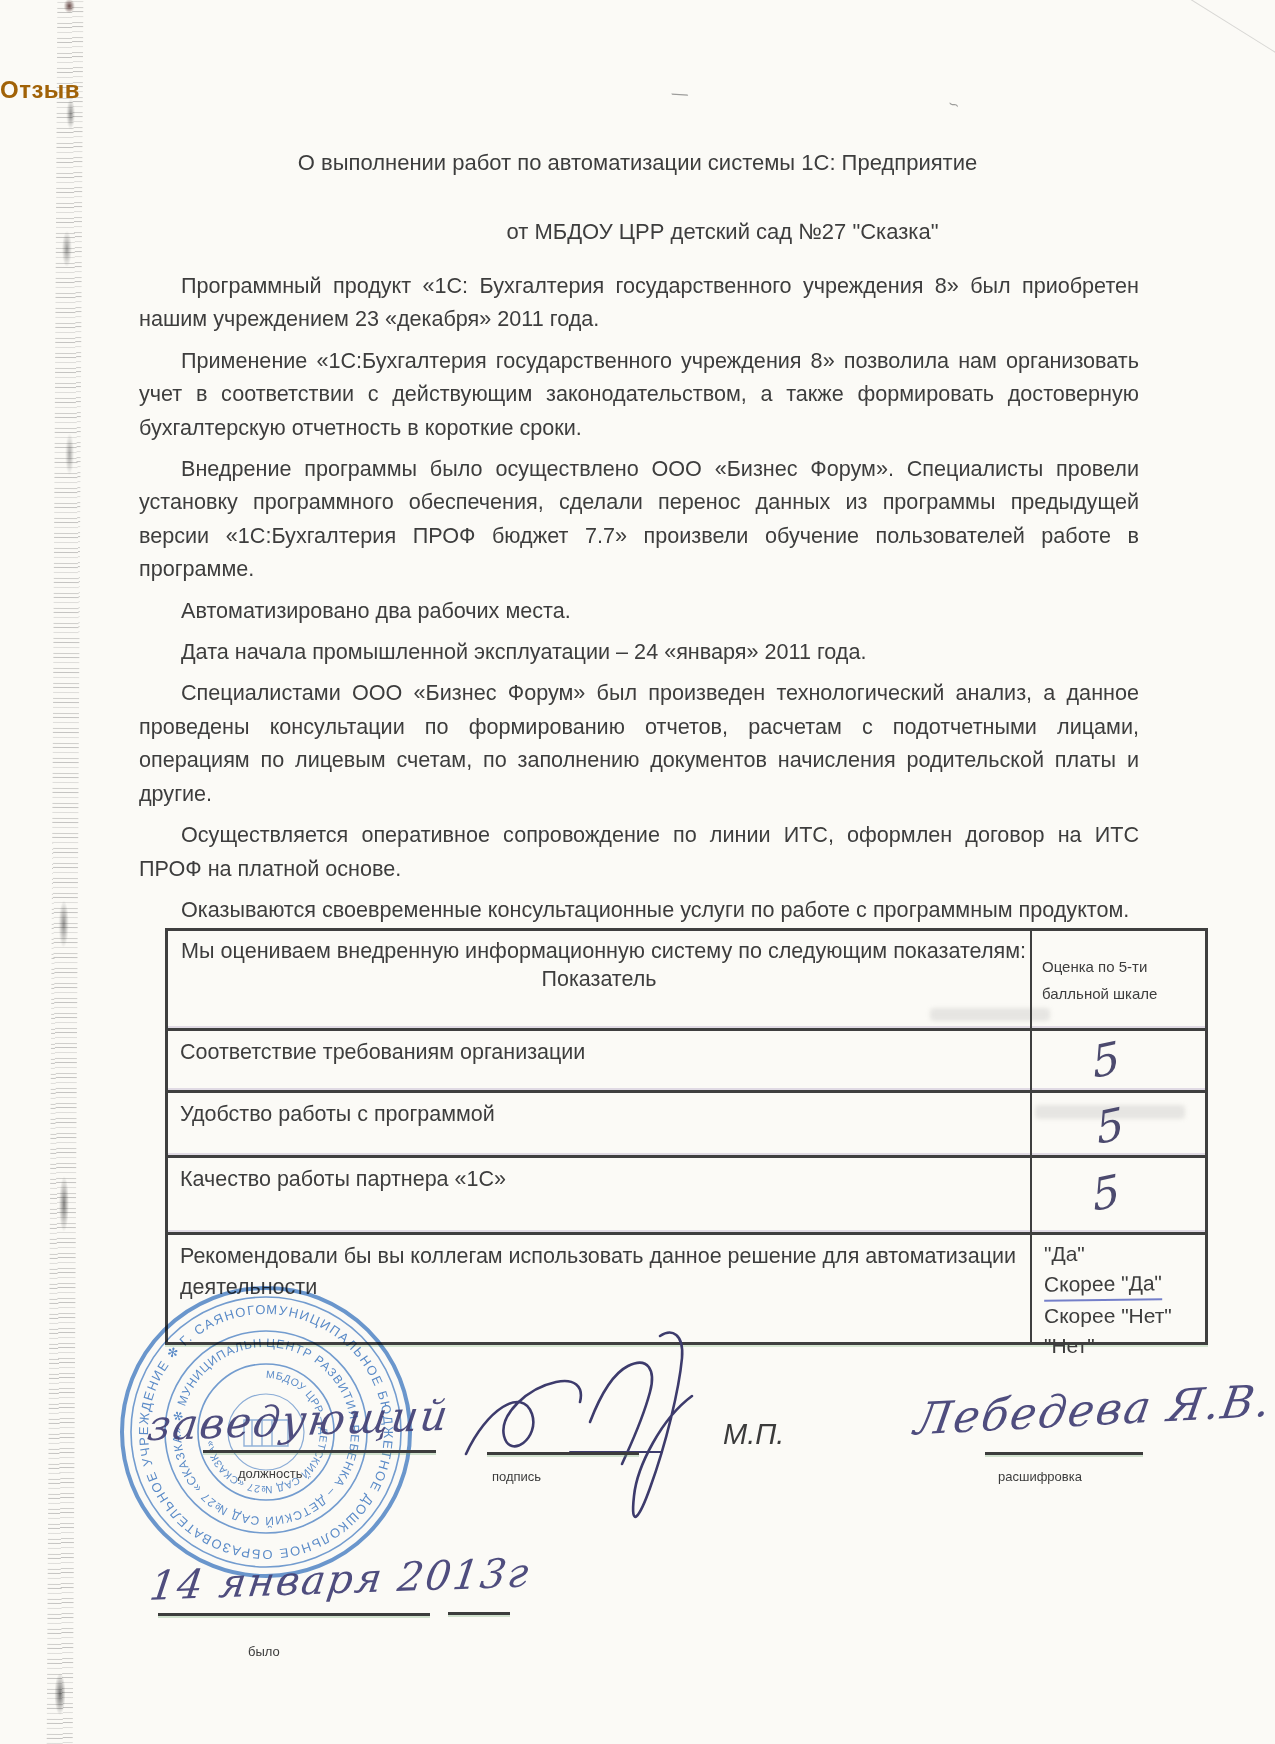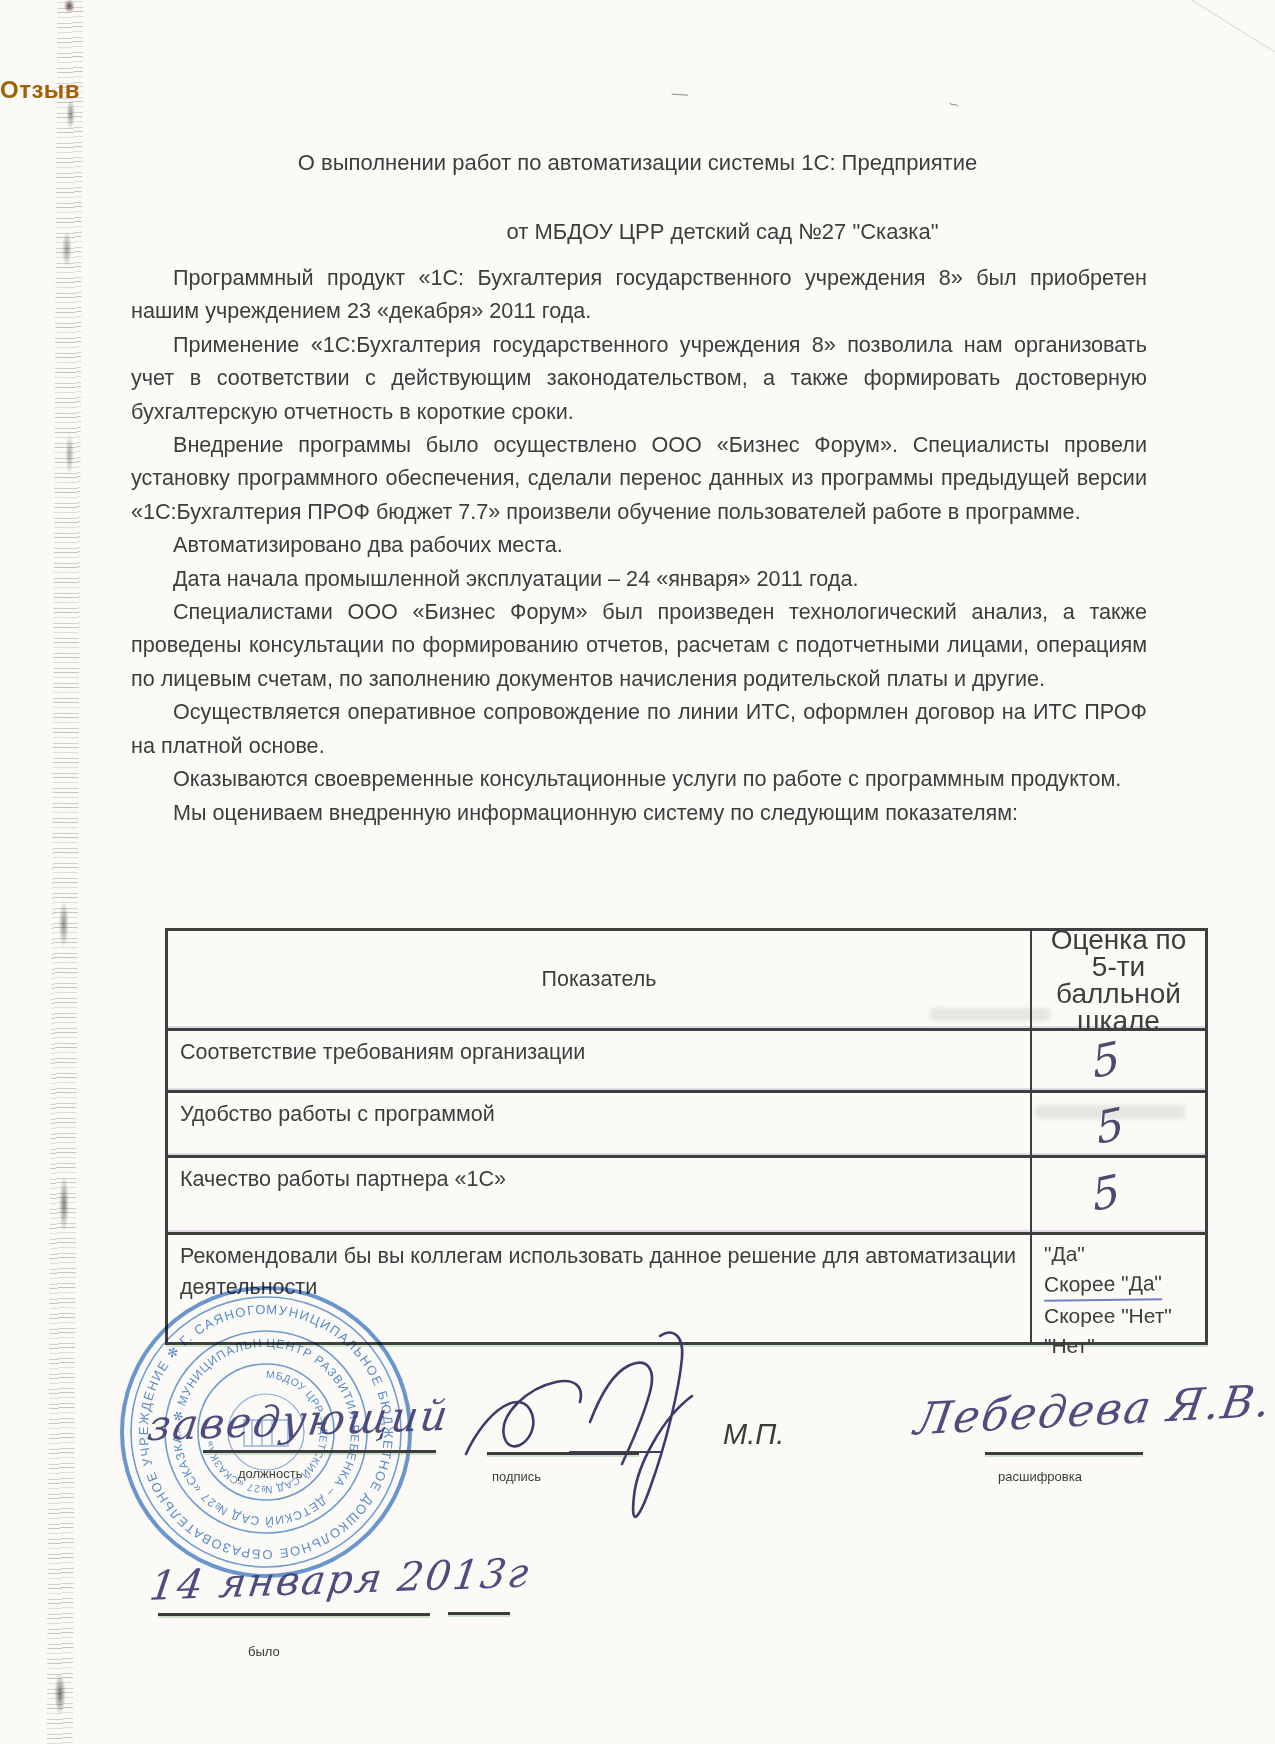--- a/index.html
+++ b/index.html
@@ -31,33 +31,33 @@
     background:rgba(150,150,150,.35);transform:rotate(32deg);}
   .smudge{position:absolute;background:rgba(125,125,125,.16);filter:blur(2px);border-radius:4px;}
   .pen-mark{position:absolute;color:#6a6a6a;font-size:20px;transform:rotate(62deg);opacity:.65;}
   
   .title{position:absolute;top:76px;left:0;width:100%;
     font-size:24px;font-weight:bold;color:#a16207;letter-spacing:.5px;}
   .subtitle{position:absolute;top:150px;left:0;width:100%;text-align:center;font-size:22px;}
   .from-line{position:absolute;top:219px;left:85px;width:100%;text-align:center;font-size:22px;}
   .body-text{position:absolute;top:261px;left:131px;width:1016px;
     font-size:21.6px;line-height:33.4px;text-align:justify;}
-  .body-text p{margin:0;text-indent:42px;}
+  .body-text p{margin:8px;text-indent:42px;}
   
   .score-table{position:absolute;left:165px;top:928px;width:1043px;
     border:3px solid #3f3f3f;box-sizing:border-box;
     box-shadow:0 2px 0 rgba(100,170,100,.25);}
   .t-row{display:flex;border-top:3px solid #3f3f3f;box-shadow:0 -2px 0 rgba(120,90,160,.2);}
   .t-row:first-child{border-top:none;box-shadow:none;}
   .t-c1{width:862px;box-sizing:border-box;padding:6px 10px 0 12px;font-size:21.5px;line-height:31px;}
   .t-c2{width:175px;box-sizing:border-box;border-left:2px solid #3f3f3f;
     padding:4px 8px 0 12px;font-size:21px;line-height:30px;position:relative;}
   .t-head .t-c1{display:flex;align-items:center;justify-content:center;text-align:center;padding:4px;}
-  .t-head .t-c2{display:flex;align-items:center;justify-content:center;text-align:center;
-    font-size:28px;line-height:27px;padding:20px 10px;}
+  .t-head .t-c2{display:flex;align-items:center;justify-content:center;
+    font-size:15px;line-height:27px;padding:20px 10px;}
   .t-head{height:97px;}
   .r1{height:59px;} .r2{height:62px;} .r3{height:74px;} .r4{height:107px;}
   .hw-five{position:absolute;left:60px;top:14px;
     font-family:"DejaVu Serif",serif;font-style:italic;font-size:44px;
     color:#4c4a6e;transform:rotate(-12deg) skewX(-6deg);}
   .r2 .hw-five{top:18px;left:64px;} .r3 .hw-five{top:20px;}
   .opt{display:block;}
   .opt-selected{display:inline-block;border-bottom:2px solid rgba(82,96,190,.8);
     transform:rotate(-.8deg);}
   
@@ -98,21 +98,21 @@
   <div class="title">Отзыв</div>
   <div class="subtitle">О выполнении работ по автоматизации системы 1С: Предприятие</div>
   <div class="from-line">от  МБДОУ ЦРР детский сад №27 "Сказка"</div>
 
   <div class="body-text">
     <p>Программный продукт «1С: Бухгалтерия государственного учреждения 8» был приобретен нашим учреждением 23 «декабря» 2011 года.</p>
     <p>Применение «1С:Бухгалтерия государственного учреждения 8» позволила нам организовать учет в соответствии с действующим законодательством, а также формировать достоверную бухгалтерскую отчетность в короткие сроки.</p>
     <p>Внедрение программы было осуществлено ООО «Бизнес Форум». Специалисты провели установку программного обеспечения, сделали перенос данных из программы предыдущей версии «1С:Бухгалтерия ПРОФ бюджет 7.7» произвели обучение пользователей работе в программе.</p>
     <p>Автоматизировано два рабочих места.</p>
     <p>Дата начала промышленной эксплуатации – 24 «января» 2011 года.</p>
-    <p>Специалистами ООО «Бизнес Форум» был произведен технологический анализ, а также проведены консультации по формированию отчетов, расчетам с подотчетными лицами, операциям по лицевым счетам, по заполнению документов начисления родительской платы и другие.</p>
+    <p>Специалистами ООО «Бизнес Форум» был произведен технологический анализ, а данное проведены консультации по формированию отчетов, расчетам с подотчетными лицами, операциям по лицевым счетам, по заполнению документов начисления родительской платы и другие.</p>
     <p>Осуществляется оперативное сопровождение по линии ИТС, оформлен договор на ИТС ПРОФ на платной основе.</p>
     <p>Оказываются своевременные консультационные услуги по работе с программным продуктом.</p>
     <p>Мы оцениваем внедренную информационную систему по следующим показателям:</p>
   </div>
 
   <div class="score-table">
     <div class="t-row t-head">
       <div class="t-c1">Показатель</div>
       <div class="t-c2">Оценка по 5-ти балльной шкале</div>
     </div>

